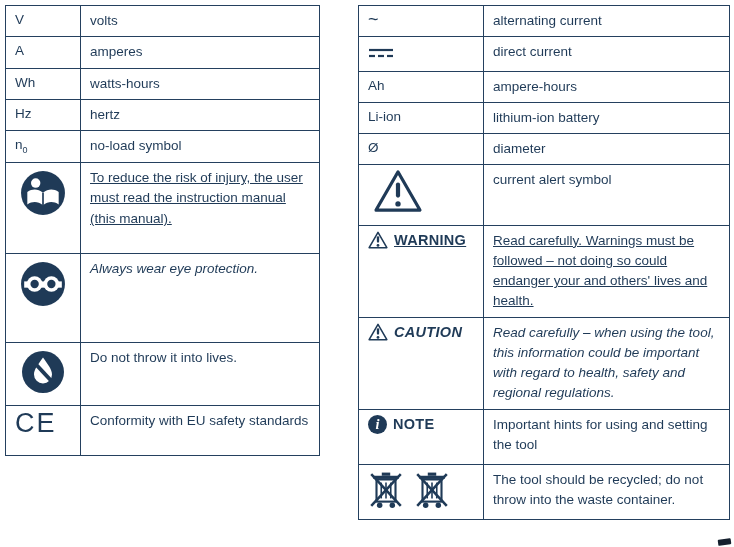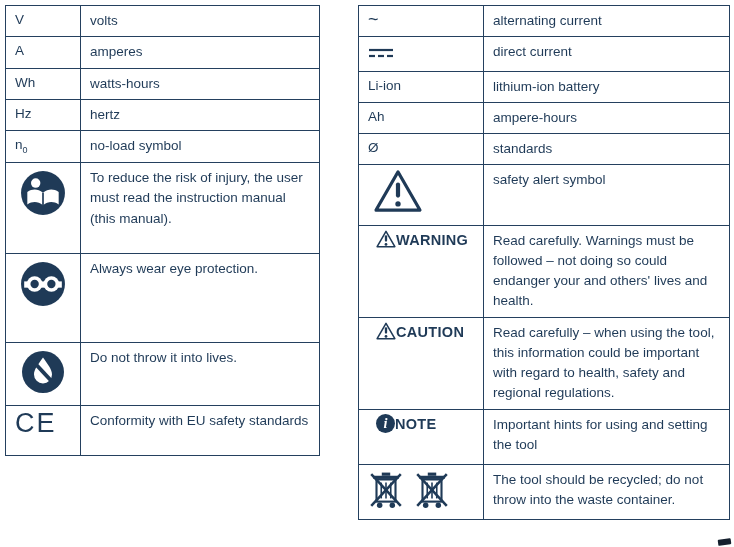--- a/index.html
+++ b/index.html
@@ -18,30 +18,30 @@
   td {
     border: 1px solid #24405e;
     vertical-align: top;
     padding: 5px 9px;
     font-size: 13.5px;
     line-height: 1.5;
     overflow: hidden;
   }
   tr.h27 { height: 27px; }
   tr.h55 { height: 55px; }
-  tr.h91 { height: 91px; }
-  tr.h89 { height: 89px; }
+  tr.h91 { height: 91px; text-decoration: underline; }
+  tr.h89 { height: 89px; font-style: italic; }
   tr.h50 { height: 50px; }
   td.sym { padding-top: 4px; }
   td.icon-cell { text-align: center; padding-top: 7px; }
   sub { font-size: 9px; }
   .tilde { font-size: 18px; line-height: 1; }
   .dc-icon { display: inline-block; margin-top: 6px; }
   .ce-text { font-size: 27px; letter-spacing: 2px; font-weight: 400; line-height: 1; }
-  .sig { display: flex; gap: 0; margin-left: 8px; }
+  .sig { display: flex; align-items: center; gap: 6px; }
   .sig-label { font-weight: bold; font-size: 14.5px; letter-spacing: 0.3px; }
   .bins { display: flex; gap: 10px; align-items: flex-start; padding-top: 2px; }
   .corner-mark {
     position: absolute; right: 3px; bottom: 2px;
     width: 13px; height: 6px; background: #15202e; border-radius: 1px;
     transform: rotate(-8deg);
   }
 </style>
 </head>
 <body>
@@ -128,40 +128,40 @@
         <svg class="dc-icon" width="26" height="12" viewBox="0 0 26 12">
           <line x1="1" y1="3" x2="25" y2="3" stroke="#1f3a57" stroke-width="2.2"></line>
           <line x1="1" y1="9" x2="7" y2="9" stroke="#1f3a57" stroke-width="2.2"></line>
           <line x1="10" y1="9" x2="16" y2="9" stroke="#1f3a57" stroke-width="2.2"></line>
           <line x1="19" y1="9" x2="25" y2="9" stroke="#1f3a57" stroke-width="2.2"></line>
         </svg>
       </td>
       <td><span>direct current</span></td>
     </tr>
     <tr class="h27">
+      <td class="sym"><span>Ah</span></td>
+      <td><span>ampere-hours</span></td>
+    </tr>
+    <tr class="h27">
       <td class="sym"><span>Li-ion</span></td>
       <td><span>lithium-ion battery</span></td>
     </tr>
     <tr class="h27">
-      <td class="sym"><span>Ah</span></td>
-      <td><span>ampere-hours</span></td>
-    </tr>
-    <tr class="h27">
       <td class="sym"><span>Ø</span></td>
-      <td><span>standards</span></td>
+      <td><span>diameter</span></td>
     </tr>
     <tr class="h55">
       <td class="sym" style="padding-left:14px;">
         <svg width="50" height="44" viewBox="0 0 52 46">
           <path d="M26 3 L49 43 L3 43 Z" fill="none" stroke="#1f3a57" stroke-width="3.2" stroke-linejoin="round"></path>
           <rect x="23.8" y="14" width="4.4" height="16" rx="2.2" fill="#1f3a57"></rect>
           <circle cx="26" cy="36.5" r="2.8" fill="#1f3a57"></circle>
         </svg>
       </td>
-      <td><span>safety alert symbol</span></td>
+      <td><span>current alert symbol</span></td>
     </tr>
     <tr class="h91">
       <td class="sym">
         <span class="sig">
           <svg width="20" height="18" viewBox="0 0 52 46">
             <path d="M26 3 L49 43 L3 43 Z" fill="none" stroke="#1f3a57" stroke-width="4" stroke-linejoin="round"></path>
             <rect x="23" y="13" width="6" height="17" rx="3" fill="#1f3a57"></rect>
             <circle cx="26" cy="37" r="3.6" fill="#1f3a57"></circle>
           </svg>
           <span class="sig-label">WARNING</span>

